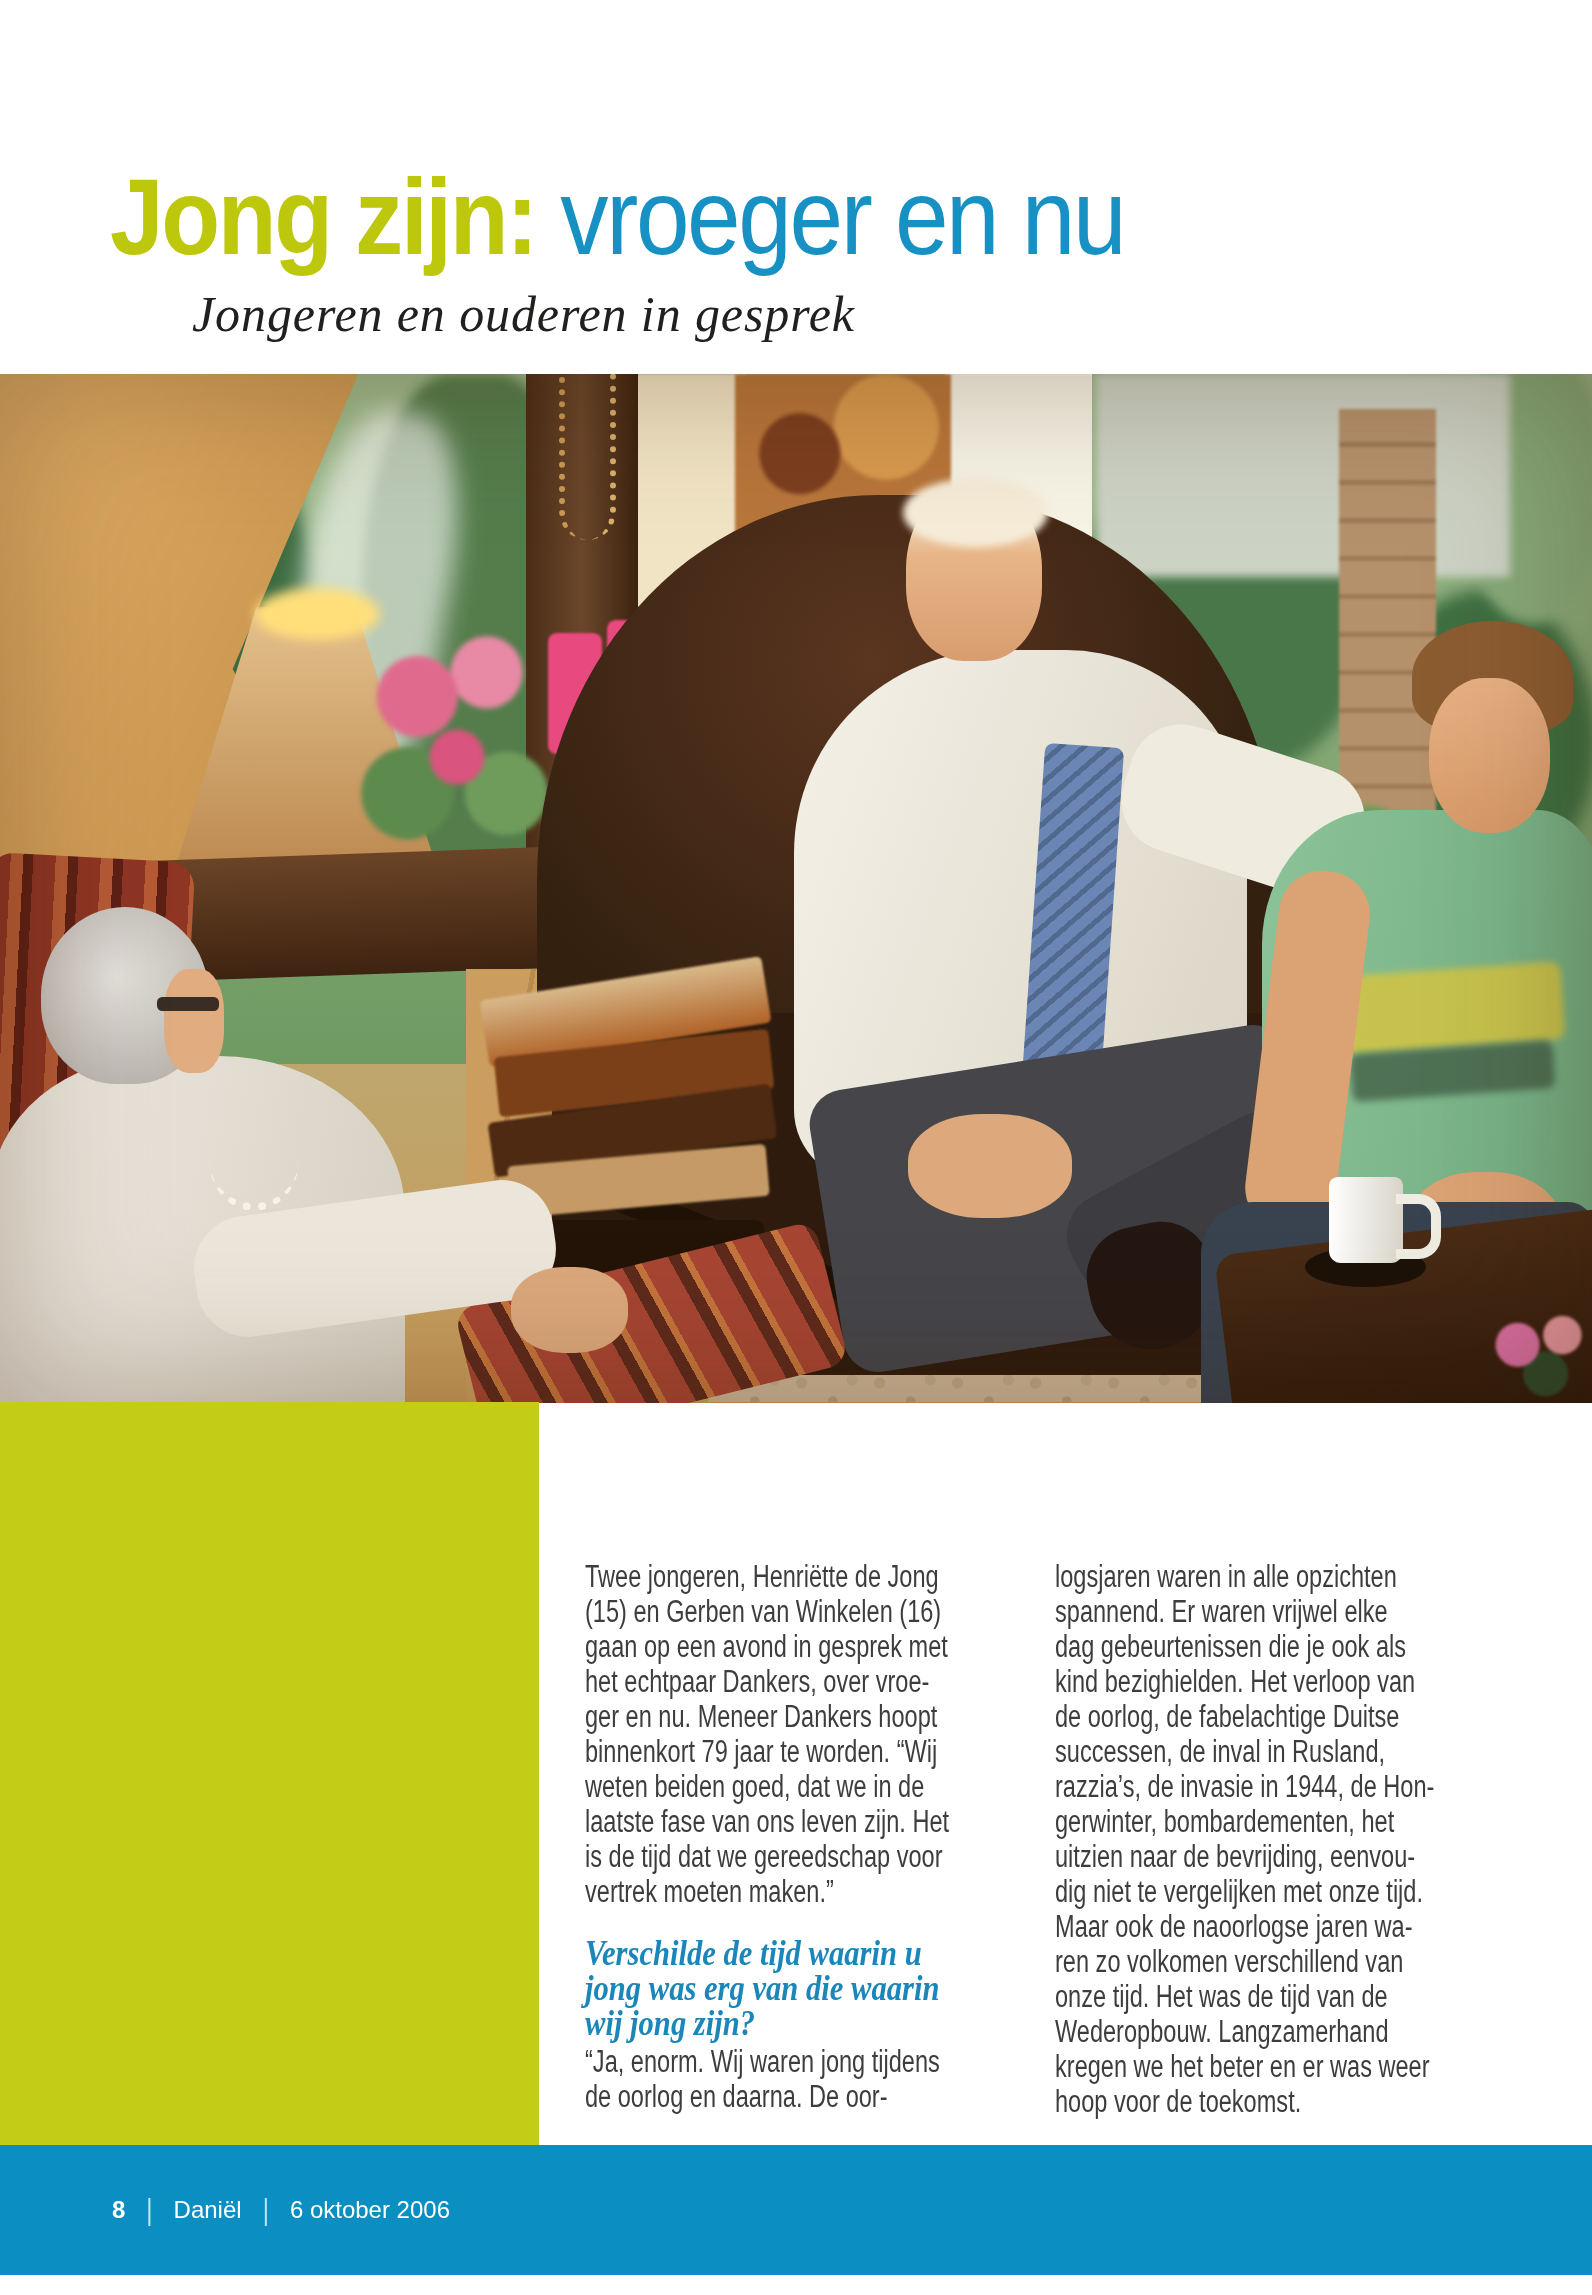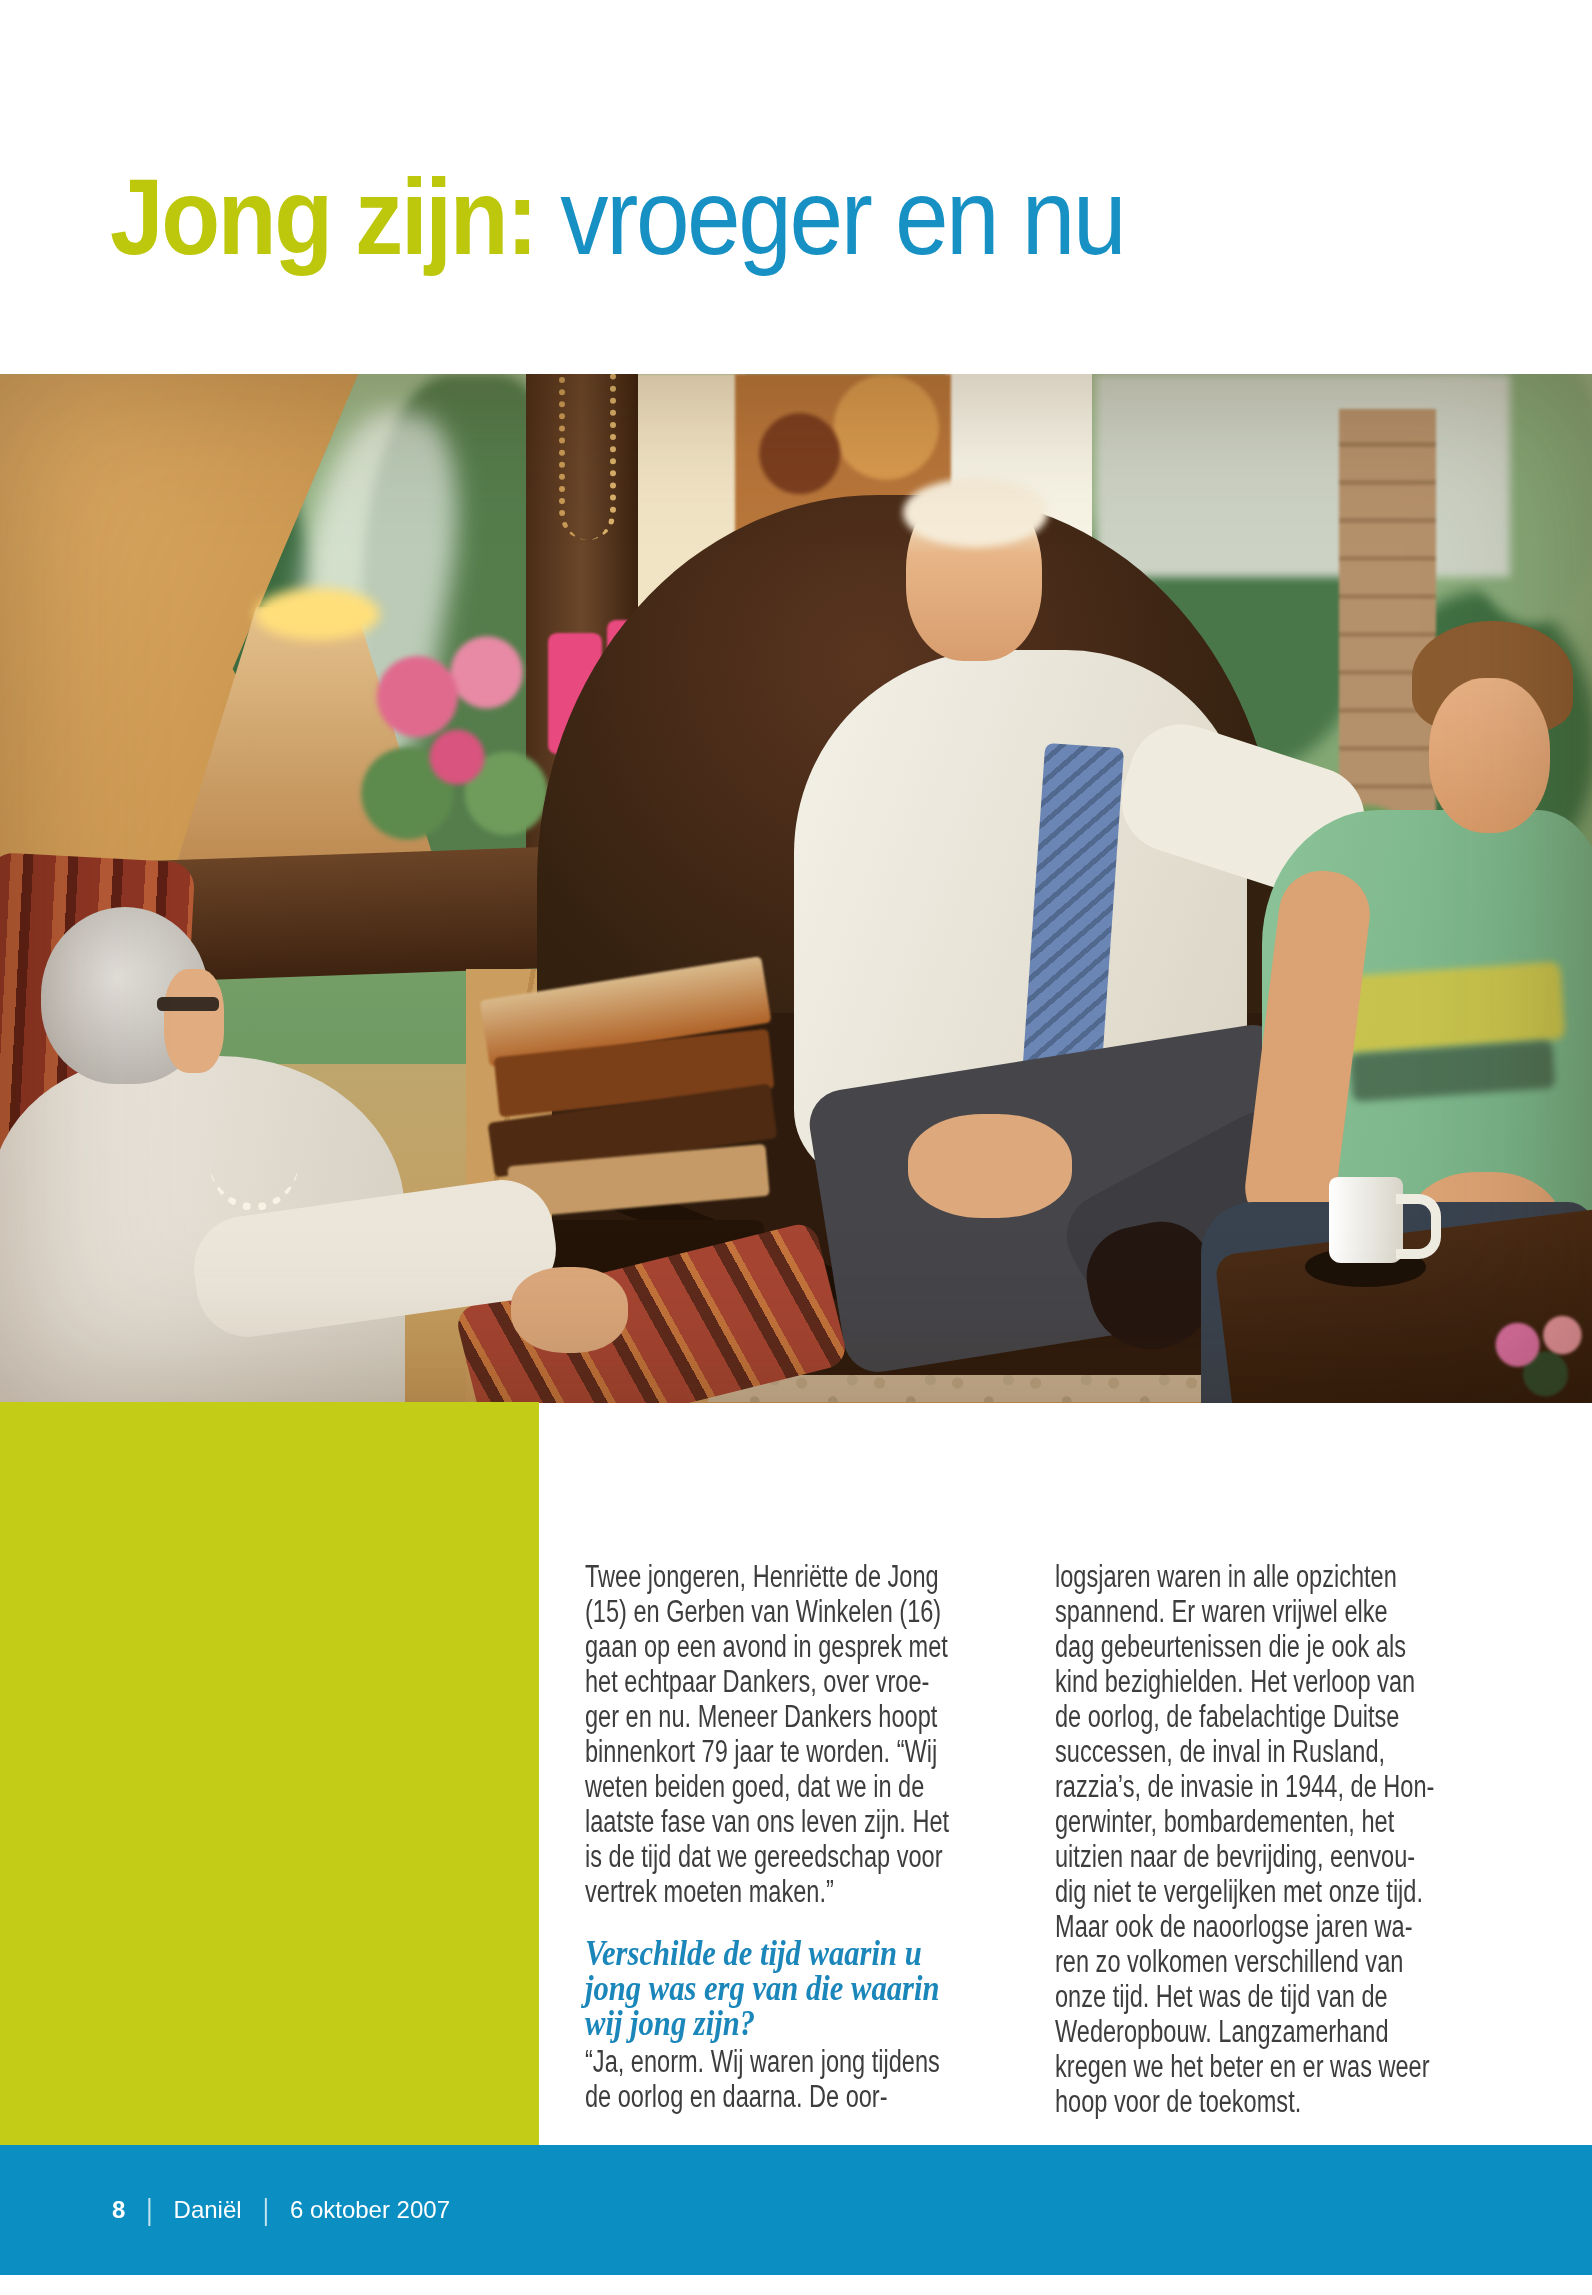--- a/index.html
+++ b/index.html
@@ -188,20 +188,21 @@
      font-size:24px;}
   .pagenum{font-weight:bold;}
   .fsep{opacity:.75;font-weight:normal;transform:scaleY(1.2);}
 </style>
 </head>
 <body>
 
 <div class="page">
 
   <h1 class="title"><span class="t-green">Jong zijn:</span><span class="t-blue"> vroeger en nu</span></h1>
+  <div class="subtitle">Jongeren en ouderen in gesprek</div>
 
   <div class="photo">
     <div class="ph-garden"></div>
     <div class="blob g1"></div>
     <div class="blob g2"></div>
     <div class="blob g3"></div>
     <div class="blob g4"></div>
     <div class="blob g5"></div>
     <div class="ph-path"></div>
     <div class="ph-brick"></div>
@@ -309,18 +310,18 @@
 Wederopbouw. Langzamerhand
 kregen we het beter en er was weer
 hoop voor de toekomst.</p>
 
   <footer class="footer-bar">
     <div class="footer-inner">
       <span class="pagenum">8</span>
       <span class="fsep">|</span>
       <span>Daniël</span>
       <span class="fsep">|</span>
-      <span>6 oktober 2007</span>
+      <span>6 oktober 2006</span>
     </div>
   </footer>
 
 </div>
 
 
 </body></html>

